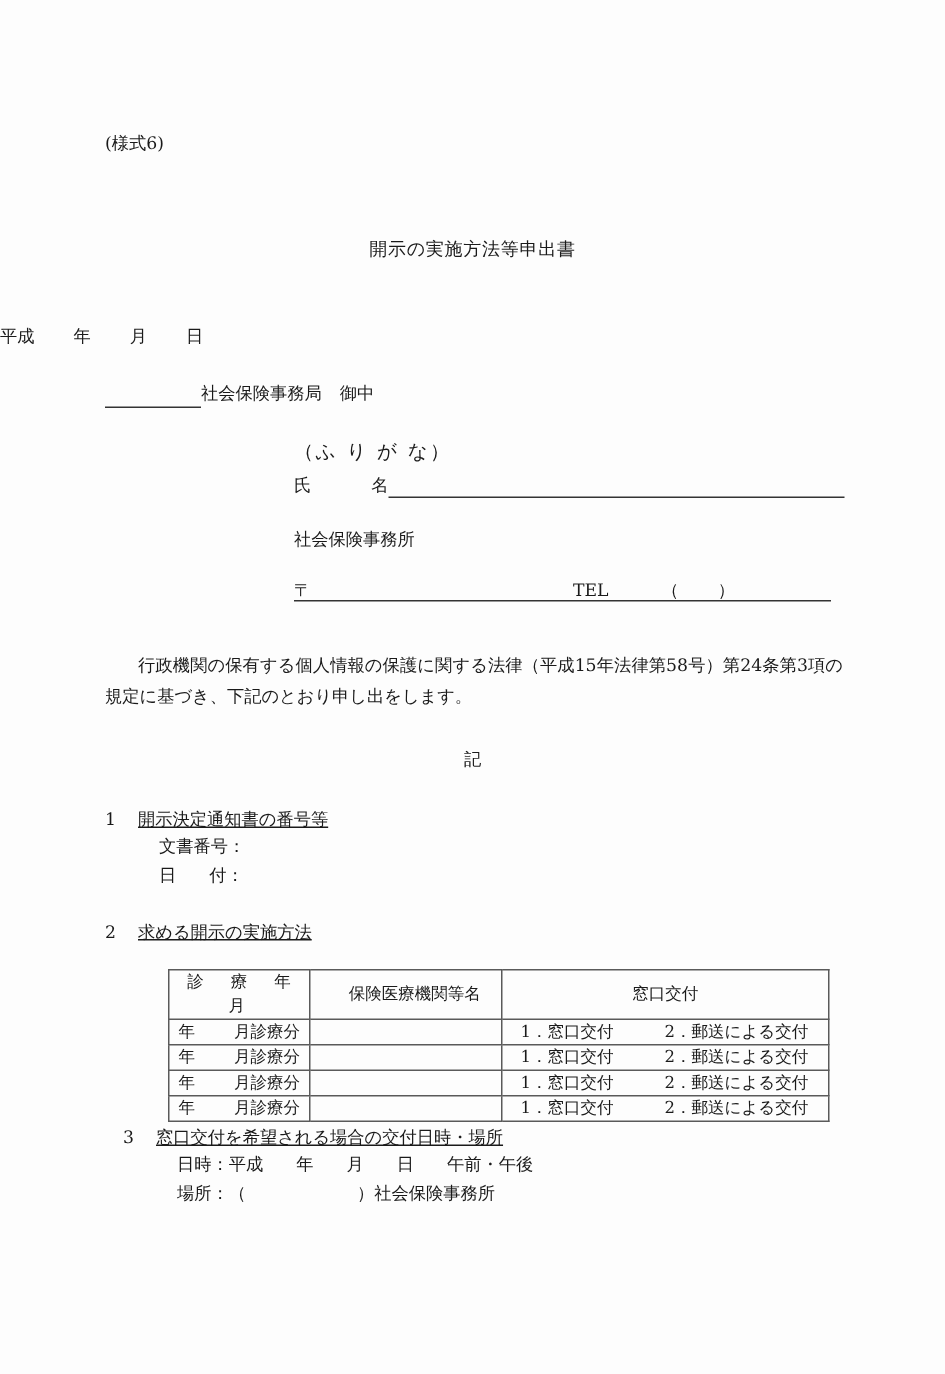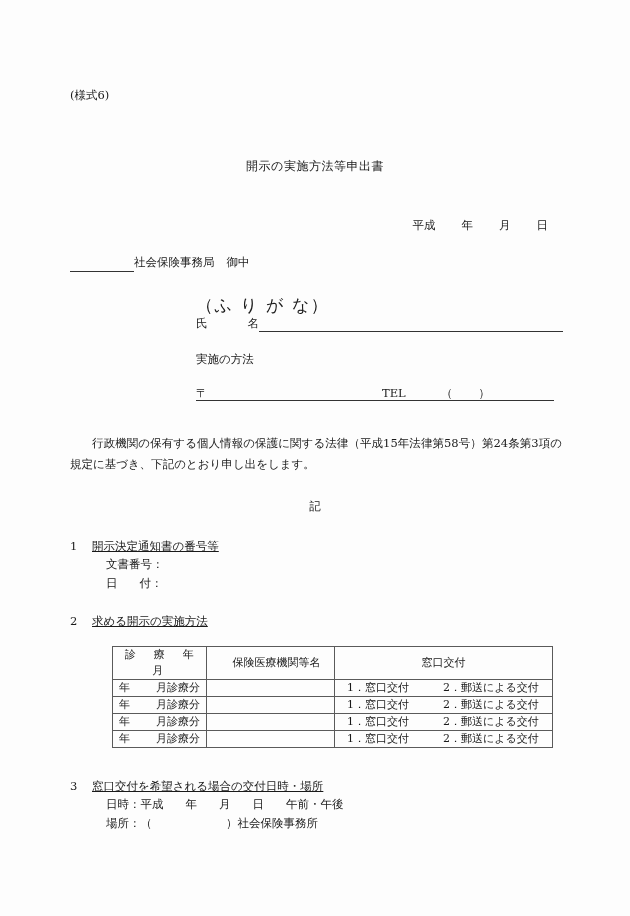--- a/index.html
+++ b/index.html
@@ -40,21 +40,21 @@
     text-align: center;
     font-size: 12px;
     letter-spacing: 0.5px;
   }
 
   
   .date-line {
     left: 0;
     right: 82px;
     top: 216px;
-    text-align: right;
+    text-align: left;
     font-size: 11.5px;
     font-family: Liberation Serif, serif;
   }
   .date-line .gap { display: inline-block; width: 26px; }
 
   
   .addressee {
     left: 70px;
     top: 253px;
     font-size: 11.5px;
@@ -64,21 +64,21 @@
     border-bottom: 1px solid #333;
     vertical-align: baseline;
   }
   .addressee .blank-line { width: 64px; }
   .addressee .sp { display: inline-block; width: 12px; }
 
   
   .furigana {
     left: 196px;
     top: 292px;
-    font-size: 17px;
+    font-size: 13px;
     letter-spacing: 1.5px;
   }
   .name-row {
     left: 196px;
     top: 314px;
     font-size: 11.5px;
   }
   .name-row .label-shi { display: inline-block; }
   .name-row .label-gap { display: inline-block; width: 40px; }
   .name-row .name-rule {
@@ -142,21 +142,21 @@
 
   
   .section { font-size: 11.5px; }
   .sec-head { white-space: nowrap; text-decoration: underline; }
   .sec-num { display: inline-block; width: 22px; }
   .sec-sub { padding-left: 36px; white-space: nowrap; }
   .sec-sub .k-gap { display: inline-block; width: 22px; }
 
   #sec1 { left: 70px; top: 537px; }
   #sec2 { left: 70px; top: 612px; }
-  #sec3 { left: 70px; top: 749px; margin-top: 28px; }
+  #sec3 { left: 82px; top: 749px; }
 
   
   .tbl-wrap {
     left: 112px;
     top: 646px;
   }
   table.method {
     border-collapse: collapse;
     font-size: 11px;
     table-layout: fixed;
@@ -203,21 +203,21 @@
   <div class="abs addressee nowrap">
     <span class="blank-line">&nbsp;</span><span>社会保険事務局</span><span class="sp"></span><span>御中</span>
   </div>
 
   <div class="abs furigana">（ふ り が な）</div>
 
   <div class="abs name-row nowrap">
     <span class="label-shi">氏</span><span class="label-gap"></span><span>名</span><span class="name-rule"></span>
   </div>
 
-  <div class="abs addr-label">実施の方法</div>
+  <div class="abs addr-label">社会保険事務所</div>
 
   <div class="abs postal-row nowrap">
     <span class="mark">〒</span>
     <span class="tel-label">TEL</span>
     <span class="paren"><span>（</span><span class="inner"></span><span>）</span></span>
   </div>
 
   <div class="abs legal"><span class="indent"></span><span>行政機関の保有する個人情報の保護に関する法律（平成15年法律第58号）第24条第3項の規定に基づき、下記のとおり申し出をします。</span></div>
 
   <div class="abs ki">記</div>

